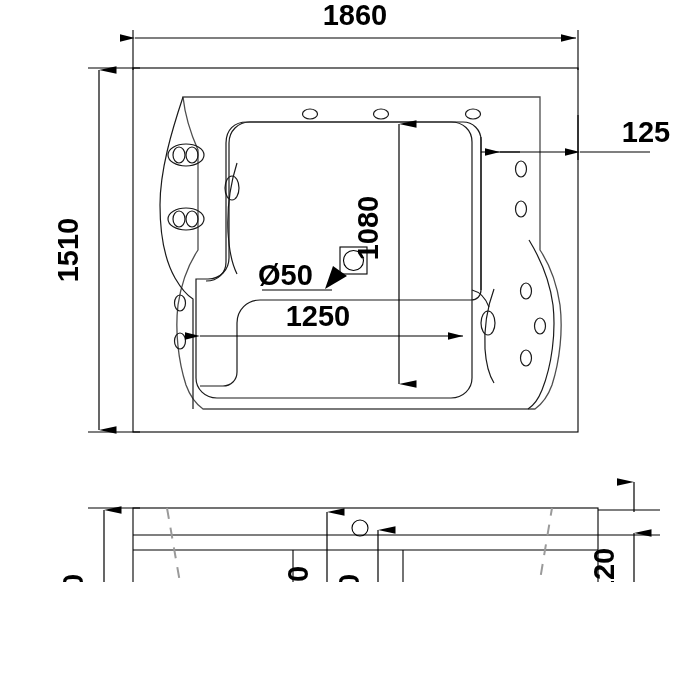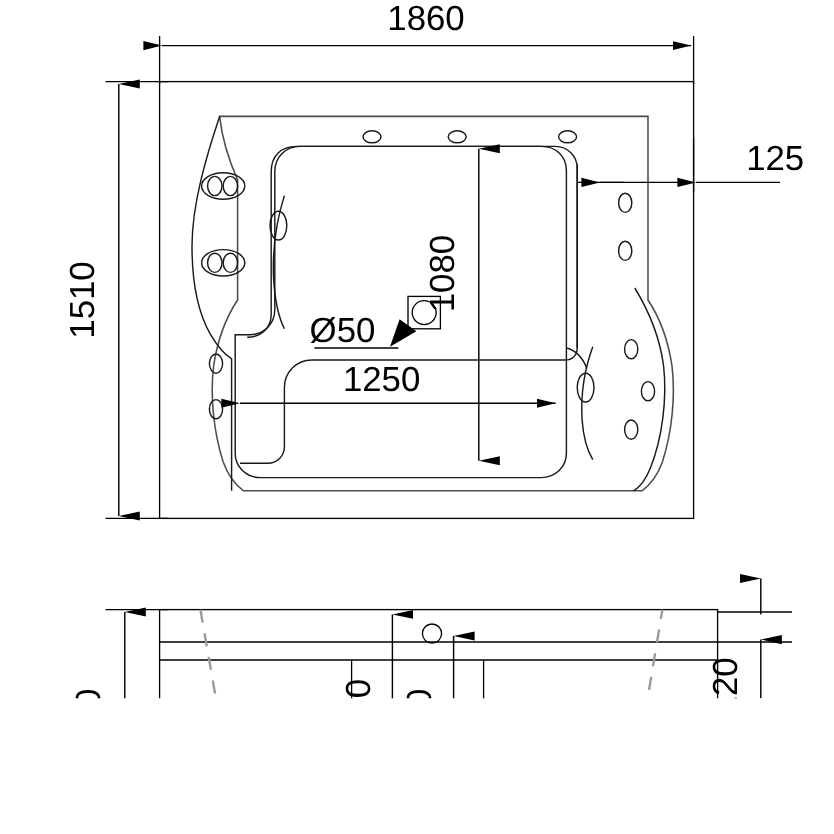--- a/index.html
+++ b/index.html
@@ -9,20 +9,21 @@
   }
   body {
     font-family: "Liberation Sans", sans-serif;
   }
   #drawing-root {
     position: relative;
     width: 695px;
     height: 582px;
     background: #ffffff;
     overflow: hidden;
+    font-weight: bold;
   }
   svg.sheet {
     display: block;
     width: 695px;
     height: 695px;
   }
   .dimtext {
     font-family: "Liberation Sans", sans-serif;
     font-size: 29px;
     fill: #000000;

